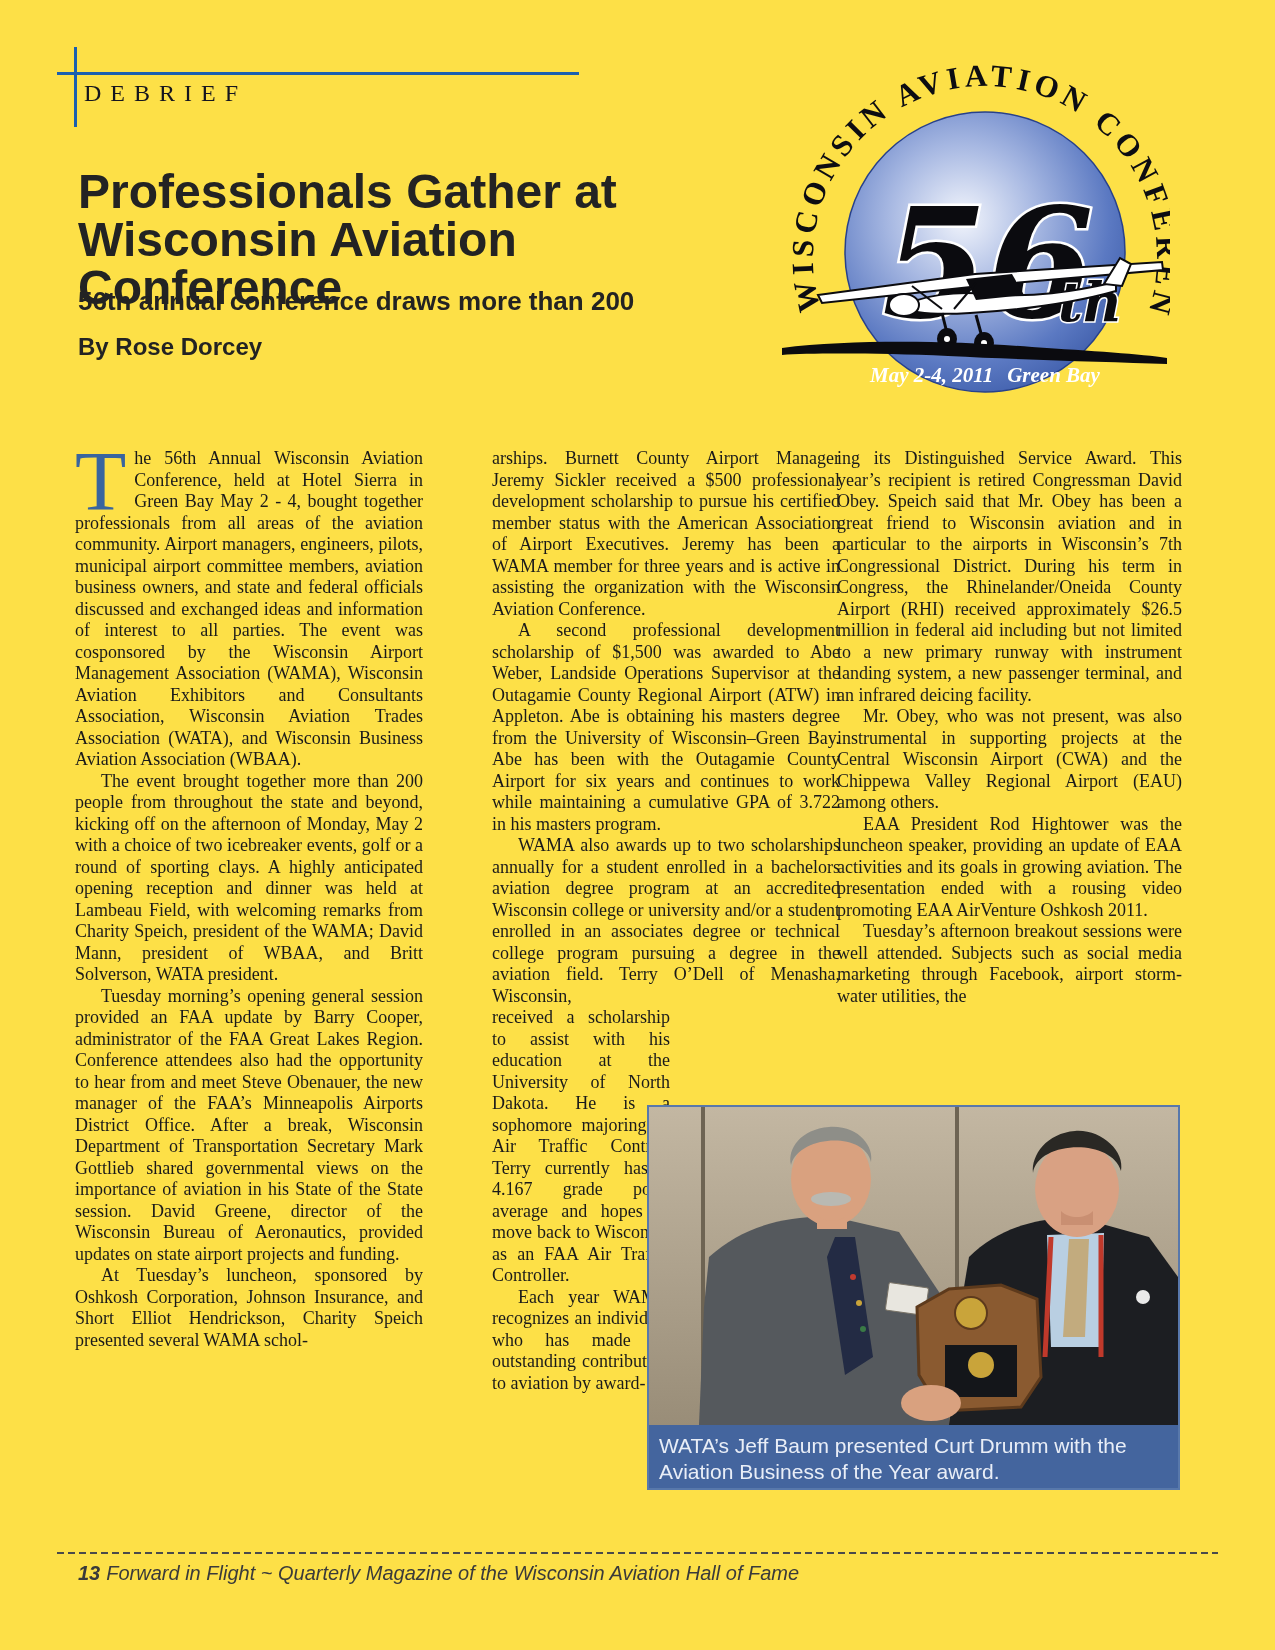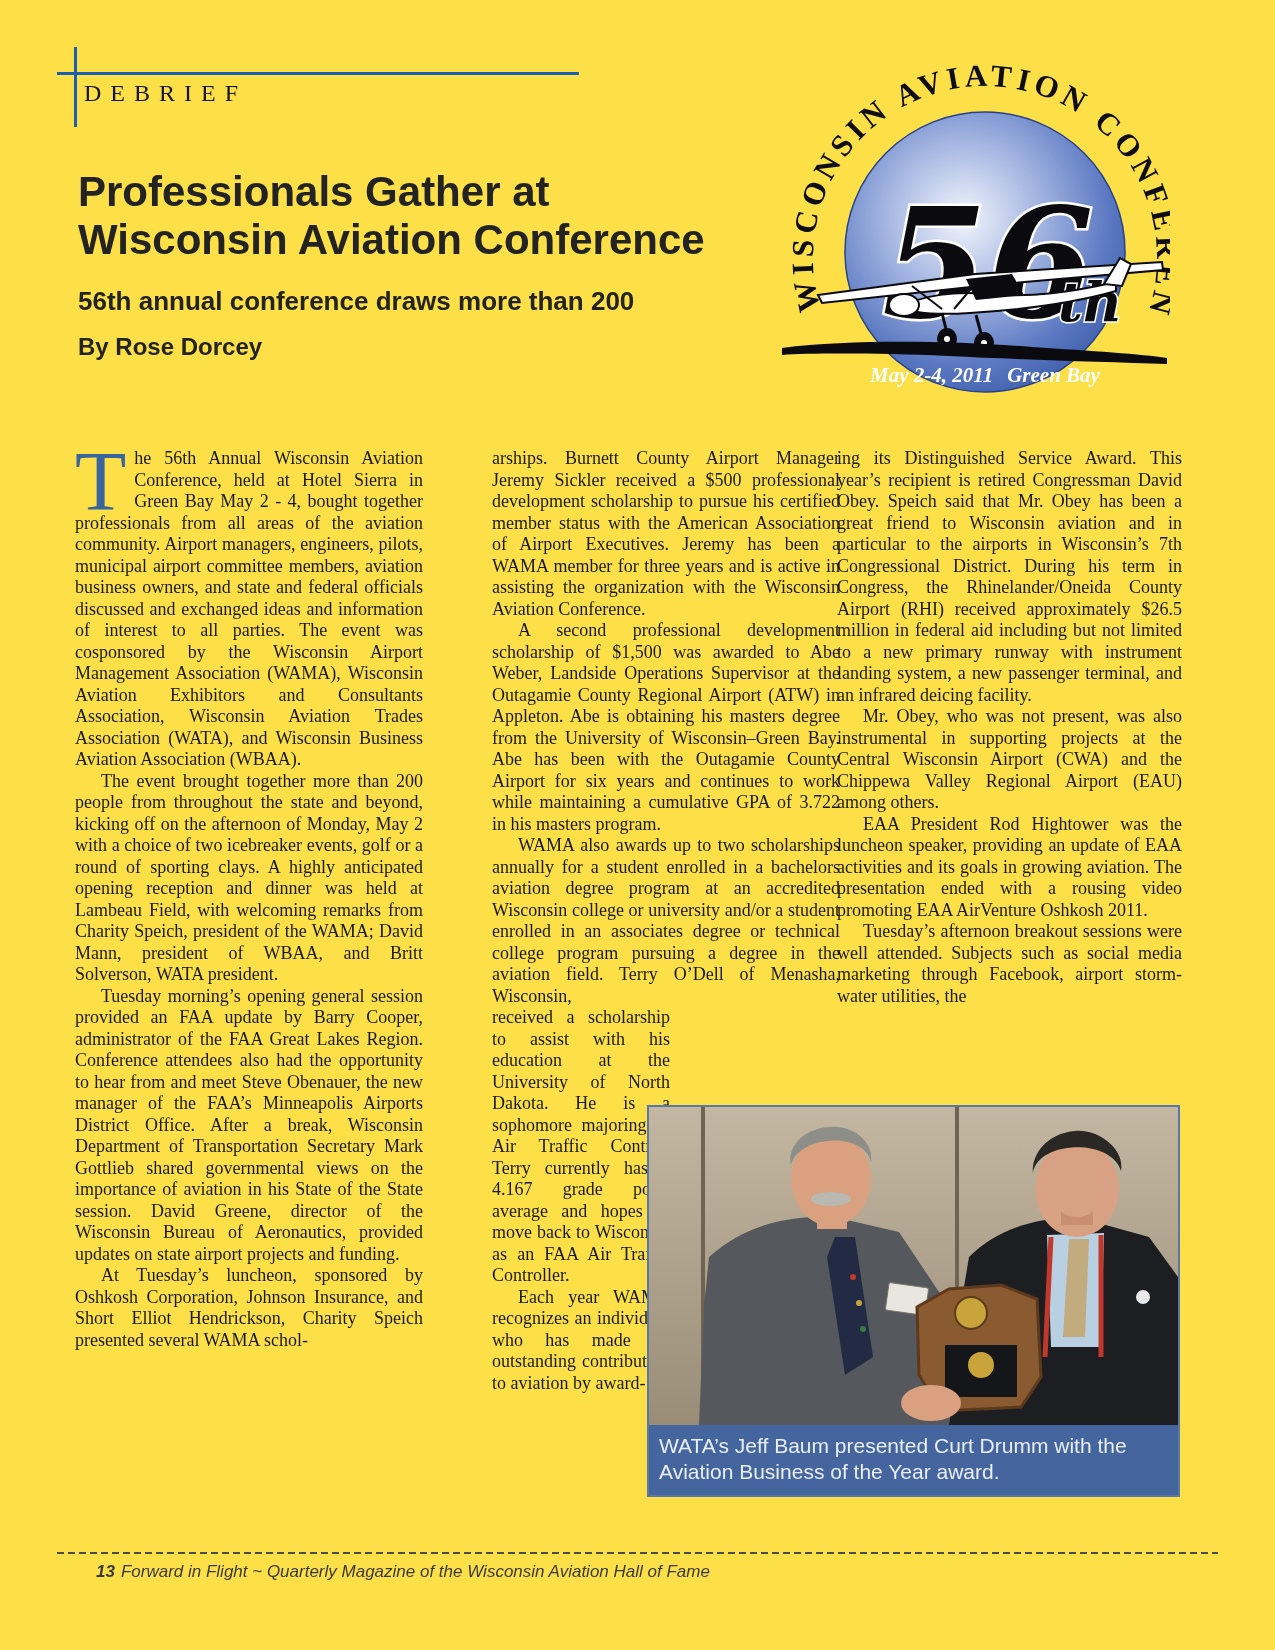--- a/index.html
+++ b/index.html
@@ -10,21 +10,21 @@
   }
   
   .rule-h { position:absolute; left:57px; top:72px; width:522px; height:3px; background:#1b5fae; }
   .rule-v { position:absolute; left:74px; top:47px; width:3px; height:80px; background:#1b5fae; }
   .section-label {
     position:absolute; left:84px; top:80px;
     font-family:"Liberation Serif", serif; font-size:24px; letter-spacing:9px; color:#15151f;
   }
   .headline {
     position:absolute; left:78px; top:168px; width:700px;
-    font-family:"Liberation Sans", sans-serif; font-weight:bold; font-size:42px; line-height:48px; color:#232323;
+    font-family:"Liberation Sans", sans-serif; font-weight:bold; font-size:48px; line-height:48px; color:#232323;
   }
   .subhead {
     position:absolute; left:78px; top:270px; width:700px;
     font-family:"Liberation Sans", sans-serif; font-weight:bold; font-size:26px; color:#232323;margin-top:16px;
   }
   .byline {
     position:absolute; left:78px; top:333px;
     font-family:"Liberation Sans", sans-serif; font-weight:bold; font-size:24px; color:#232323;
   }
   .logo-wrap { position:absolute; left:770px; top:55px; width:400px; height:348px; }
@@ -44,31 +44,31 @@
 
   
   .photo-box {
     position:absolute; left:647px; top:1105px; width:533px;
     border:2px solid #5878ab; box-sizing:border-box; background:#44659e;
   }
   .photo-box svg { display:block; }
   .photo-caption {
     background:#44659e; color:#e9eef7;
     font-family:"Liberation Sans", sans-serif; font-size:21px; line-height:26px;
-    padding:8px 10px 10px 10px;
+    padding:8px 10px 3px 10px;
   }
 
   
   .footer-rule {
     position:absolute; left:57px; top:1552px; width:1161px; height:2px;
     background:repeating-linear-gradient(90deg,#4a4a4a 0 7px, transparent 7px 11px);
   }
   .footer-text {
     position:absolute; left:78px; top:1562px;
-    font-family:"Liberation Sans", sans-serif; font-style:italic; font-size:17px; color:#3a3a3a;margin-left:18px;
+    font-family:"Liberation Sans", sans-serif; font-style:italic; font-size:20px; color:#3a3a3a;
   }
   .footer-text .pgnum { font-weight:bold; margin-right:6px; }
 </style>
 </head>
 <body>
 
 <div class="page">
 
   <div class="rule-v"></div>
   <div class="rule-h"></div>

